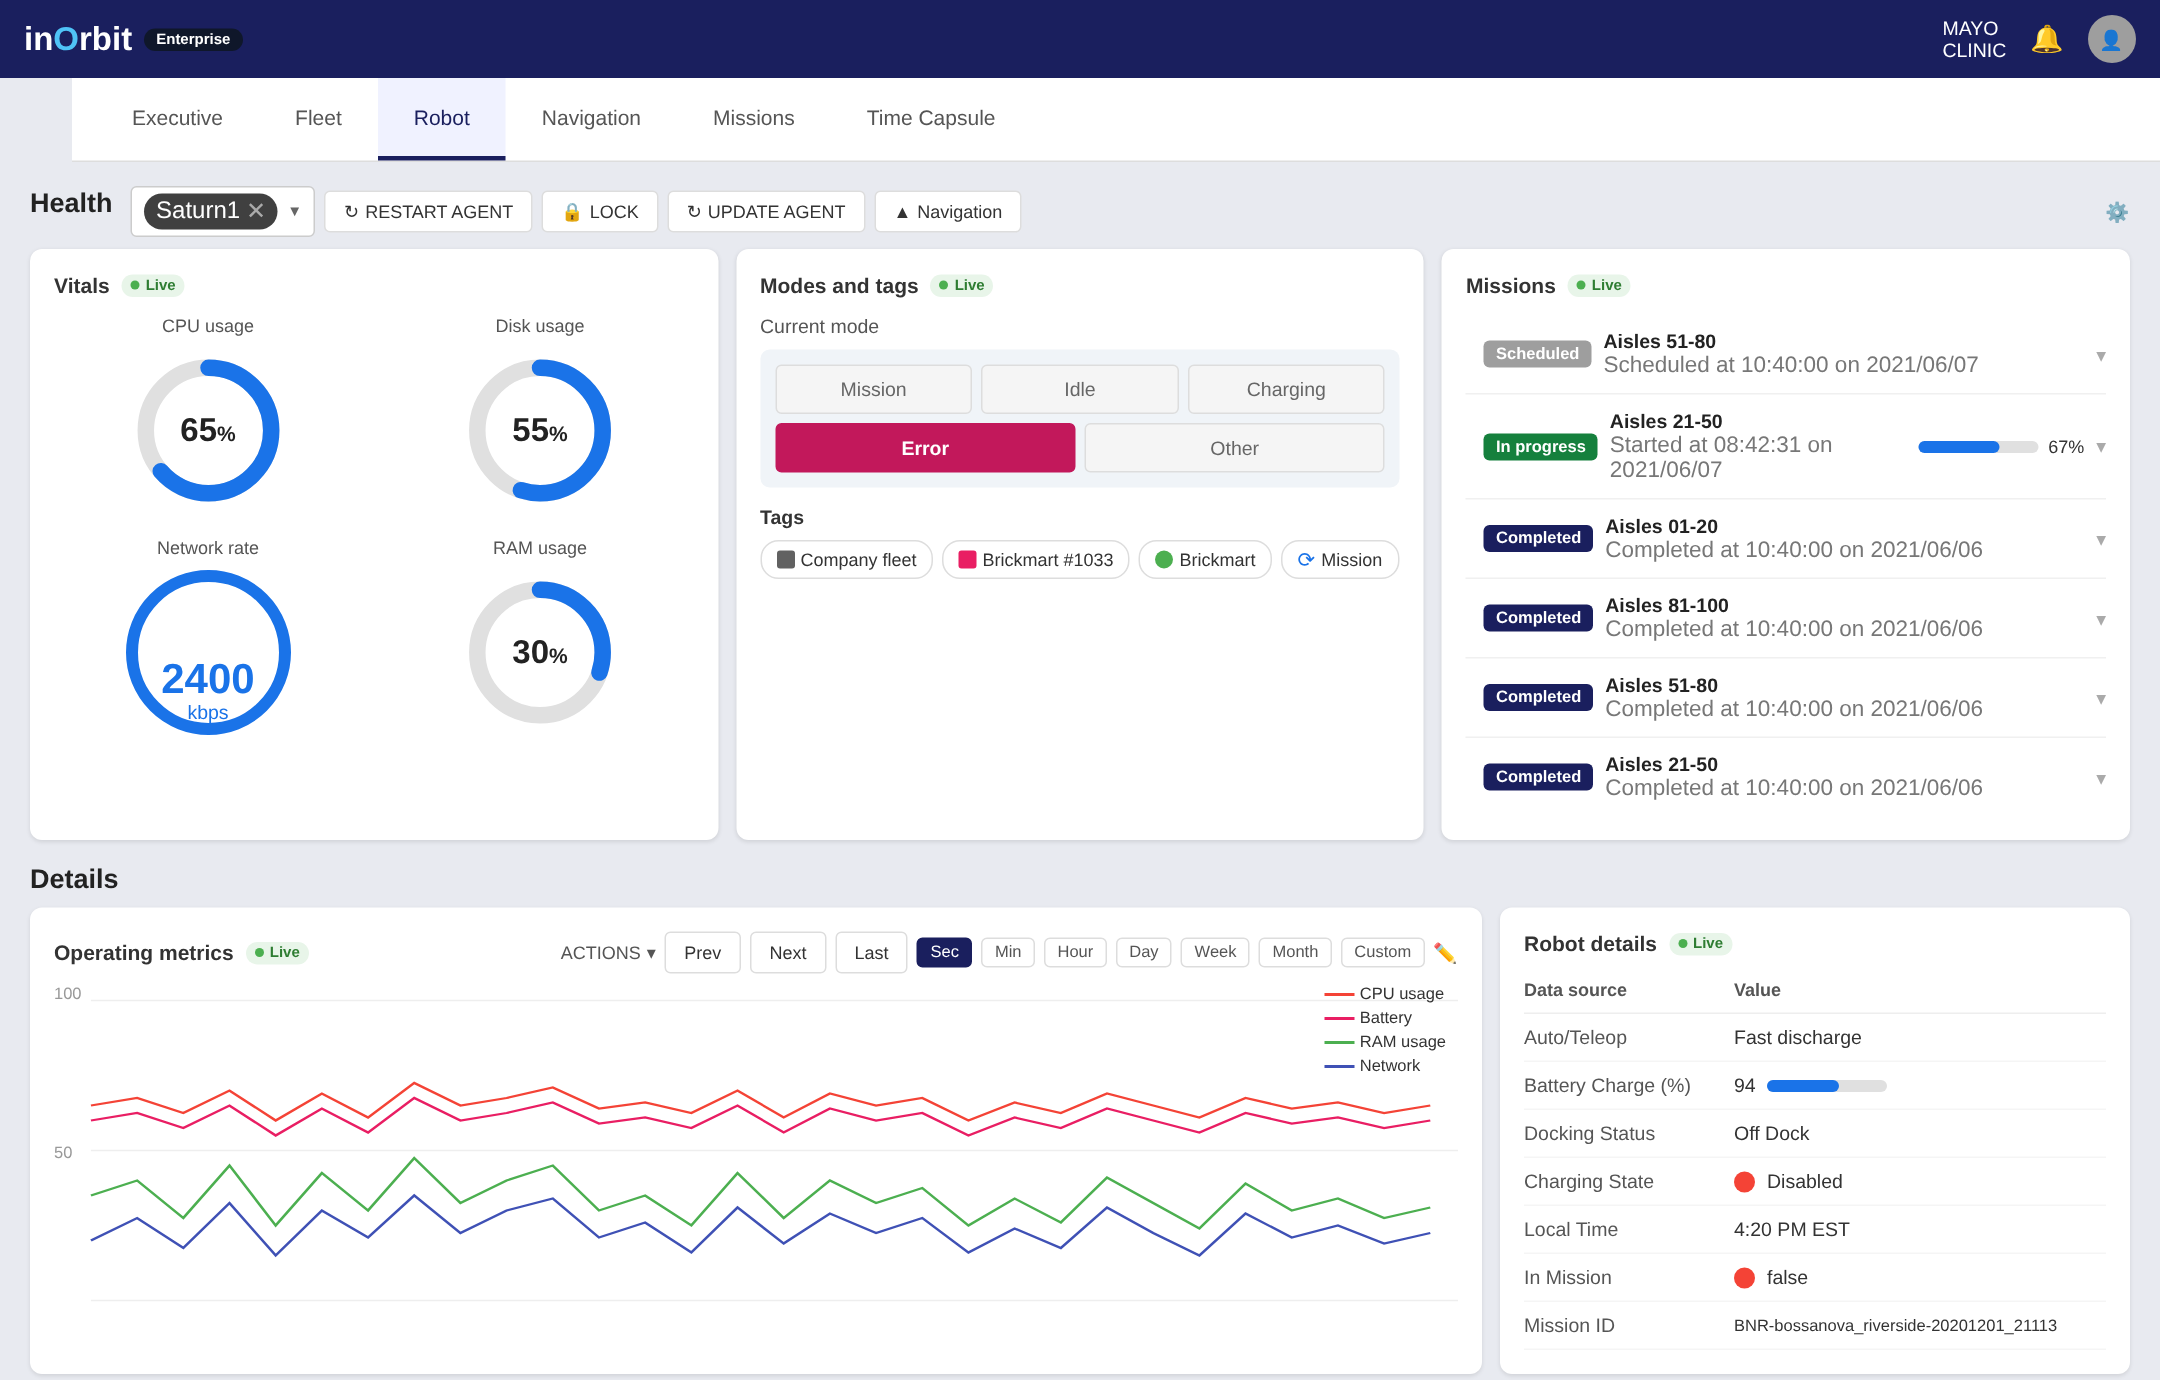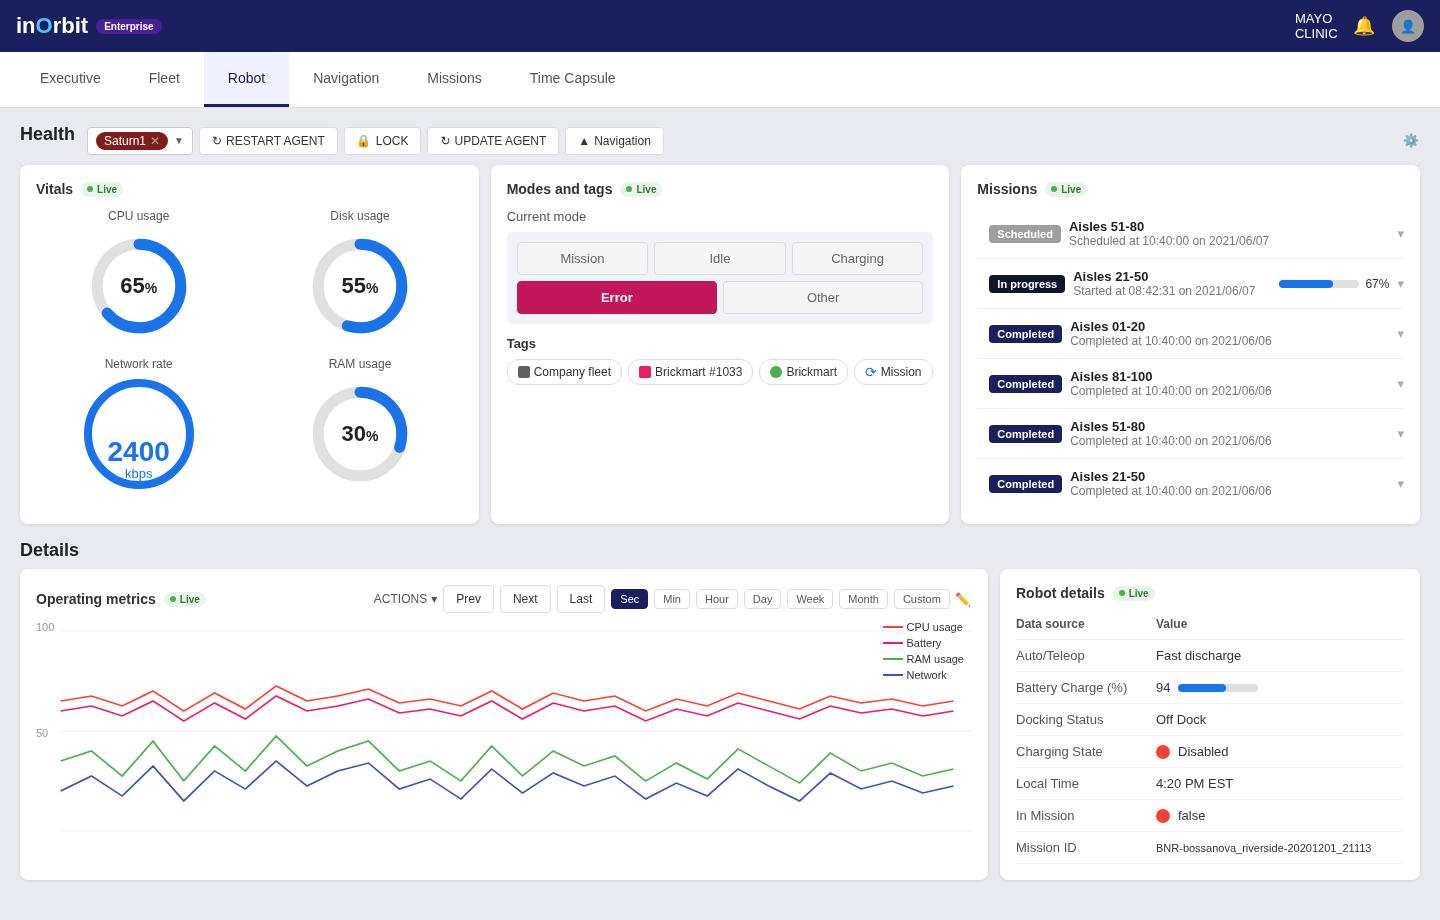--- a/index.html
+++ b/index.html
@@ -1,37 +1,37 @@
 <!DOCTYPE html>
 <html><head>
   <meta charset="utf-8">
   <style>
     * { box-sizing: border-box; margin: 0; padding: 0; }
     body { font-family: -apple-system, BlinkMacSystemFont, 'Segoe UI', sans-serif; background: #e8eaf0; color: #333; font-size: 13px; }
 
     
     .header { background: #1a1f5e; display: flex; align-items: center; padding: 0 16px; height: 52px; }
     .logo { display: flex; align-items: center; gap: 8px; color: white; font-size: 20px; font-weight: bold; }
-    .enterprise-badge { background: #4c1d95; color: white; font-size: 10px; padding: 2px 8px; border-radius: 10px; font-weight: 600; }
+    .enterprise-badge { background: #0f172a; color: white; font-size: 10px; padding: 2px 8px; border-radius: 10px; font-weight: 600; }
     .header-icons { margin-left: auto; display: flex; align-items: center; gap: 16px; }
     .header-icon { color: white; font-size: 18px; cursor: pointer; }
     .avatar { width: 32px; height: 32px; border-radius: 50%; background: #9e9e9e; display: flex; align-items: center; justify-content: center; color: white; }
 
     
-    .nav-tabs { background: white; display: flex; border-bottom: 1px solid #ddd; padding: 0 16px; }
+    .nav-tabs { background: white; display: flex; border-bottom: 1px solid #ddd; padding: 0 16px; margin-left: 48px; }
     .nav-tab { padding: 18px 24px; cursor: pointer; color: #555; font-size: 14px; font-weight: 500; border-bottom: 3px solid transparent; }
     .nav-tab.active { color: #1a1f5e; border-bottom-color: #1a1f5e; background: #f0f2ff; }
 
     
     .main { padding: 16px 20px; }
 
     
     .section-title { font-size: 18px; font-weight: 600; color: #222; margin-bottom: 12px; }
     .robot-selector { display: flex; align-items: center; background: white; border: 1px solid #ccc; border-radius: 4px; padding: 4px 8px; gap: 6px; font-size: 13px; }
-    .robot-tag { background: #7f1d1d; color: white; border-radius: 12px; padding: 2px 8px; font-size: 12px; display: flex; gap: 4px; }
+    .robot-tag { background: #404040; color: white; border-radius: 12px; padding: 2px 8px; font-size: 16px; display: flex; align-items: center; gap: 4px; }
     .remove-btn { cursor: pointer; color: #aaa; }
     .dropdown-arrow { color: #666; font-size: 10px; }
     .toolbar-btn { display: flex; align-items: center; gap: 4px; padding: 6px 12px; background: white; border: 1px solid #ddd; border-radius: 4px; cursor: pointer; font-size: 12px; color: #333; }
 
     
     .live-badge { display: inline-flex; align-items: center; gap: 4px; background: #e8f5e9; color: #2e7d32; font-size: 10px; padding: 2px 6px; border-radius: 10px; font-weight: 600; }
     .live-dot { width: 6px; height: 6px; background: #4caf50; border-radius: 50%; }
 
     
     .cards-row { display: grid; grid-template-columns: 1fr 1fr 1fr; gap: 12px; margin-bottom: 16px; }
@@ -58,25 +58,25 @@
     .tags-label { font-size: 13px; font-weight: 600; margin-bottom: 8px; }
     .tags-row { display: flex; flex-wrap: wrap; gap: 6px; }
     .tag { display: inline-flex; align-items: center; gap: 4px; padding: 4px 10px; border-radius: 12px; border: 1px solid #ddd; font-size: 12px; background: white; }
 
     
     .missions-list { display: flex; flex-direction: column; gap: 0; }
     .mission-item { padding: 10px 0; border-bottom: 1px solid #f0f0f0; display: flex; align-items: center; gap: 8px; }
     .mission-item:last-child { border-bottom: none; }
     .mission-badge { padding: 3px 8px; border-radius: 4px; font-size: 11px; font-weight: 600; color: white; white-space: nowrap; margin-left: 12px; }
     .badge-scheduled { background: #9e9e9e; }
-    .badge-inprogress { background: #0f172a; }
+    .badge-inprogress { background: #15803d; }
     .badge-completed { background: #1a1f5e; }
     .mission-info { flex: 1; }
     .mission-name { font-size: 13px; font-weight: 600; color: #222; }
-    .mission-time { font-size: 12px; color: #777; }
+    .mission-time { font-size: 15px; color: #777; }
     .mission-progress { display: flex; align-items: center; gap: 6px; }
     .progress-bar-bg { width: 80px; height: 8px; background: #e0e0e0; border-radius: 4px; }
     .progress-bar-fill { height: 100%; background: #1a73e8; border-radius: 4px; }
     .progress-pct { font-size: 12px; color: #333; }
     .chevron { color: #aaa; margin-left: auto; cursor: pointer; }
 
     
     .details-row { display: grid; grid-template-columns: 1fr 420px; gap: 12px; }
 
     

